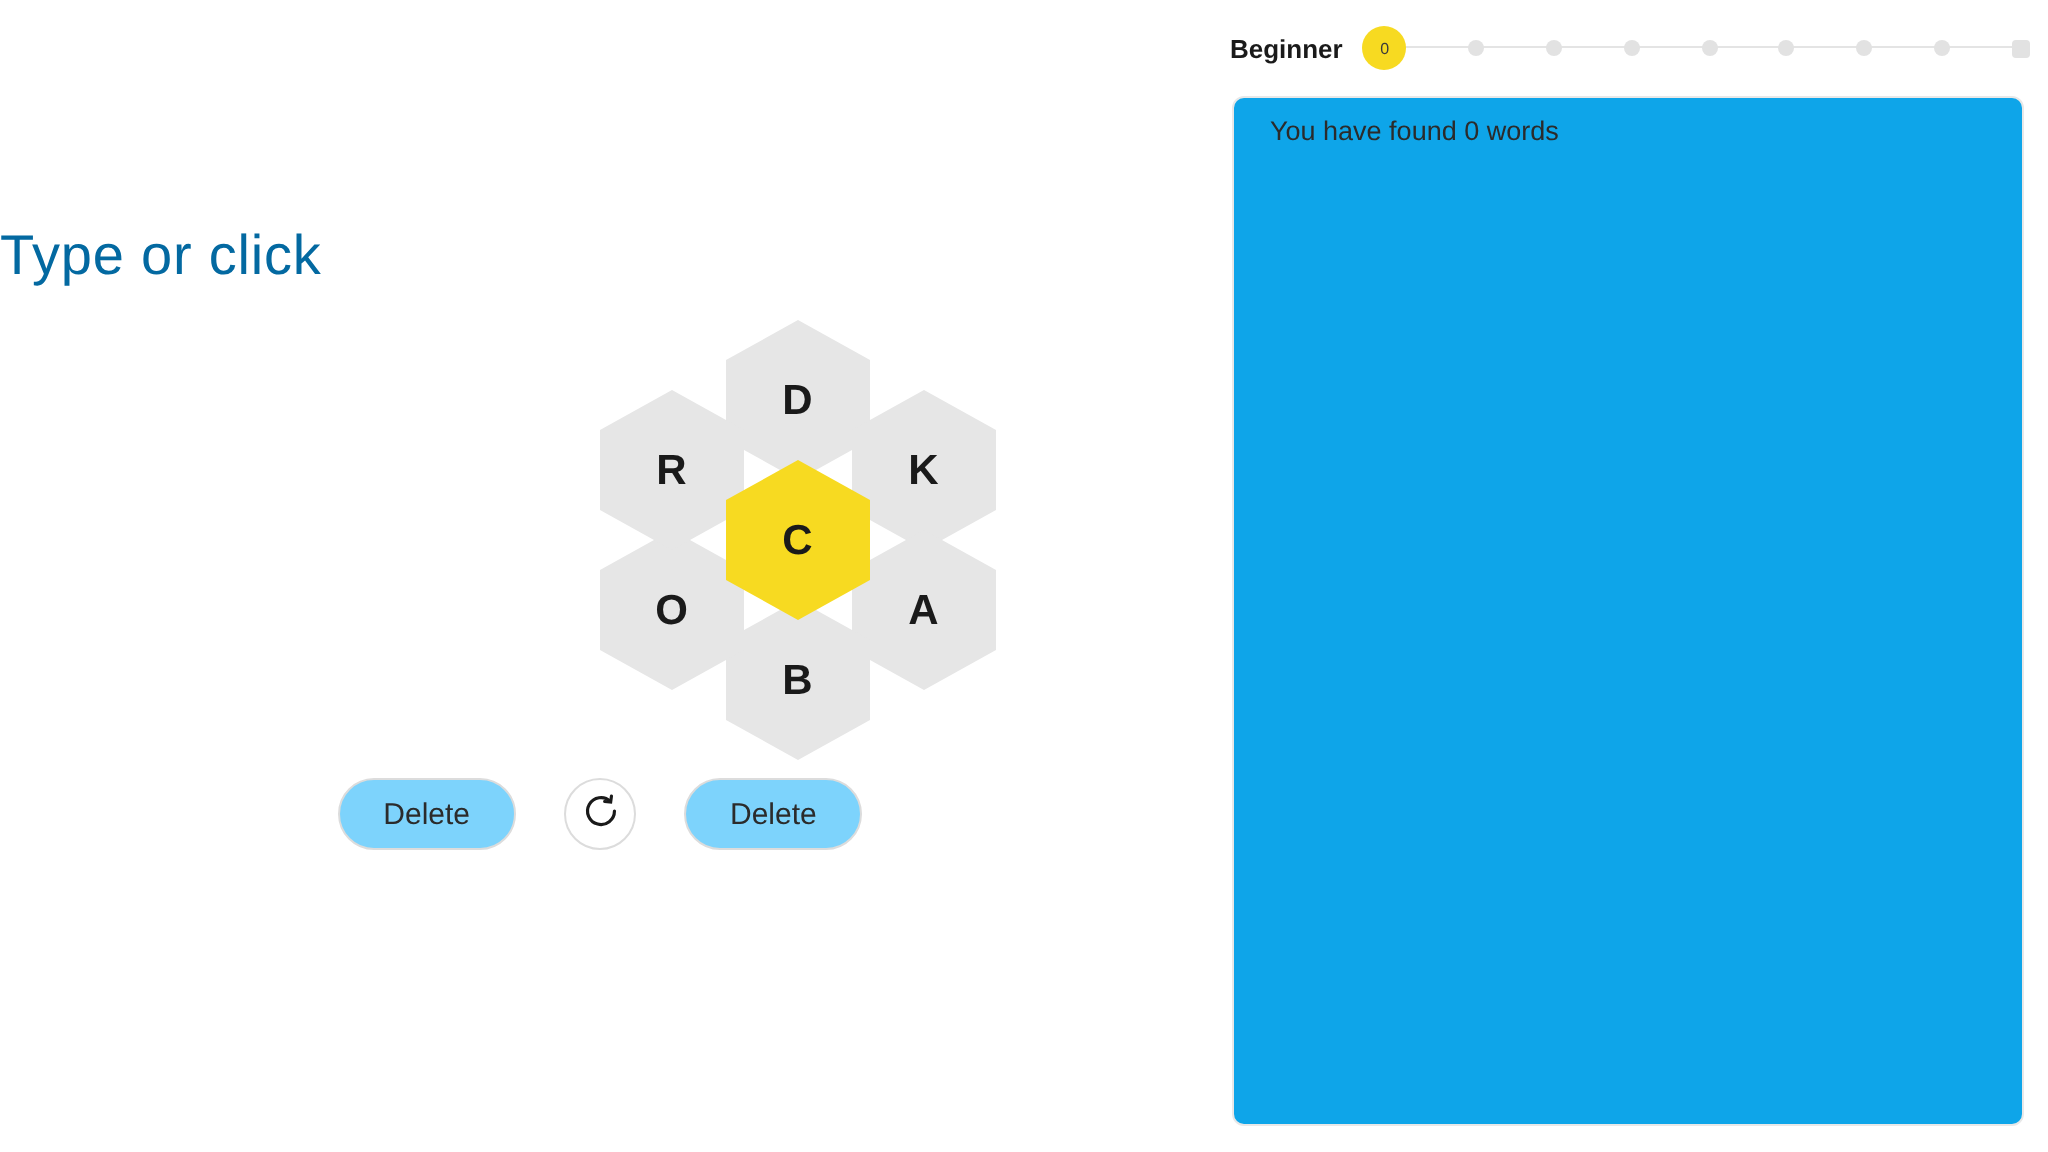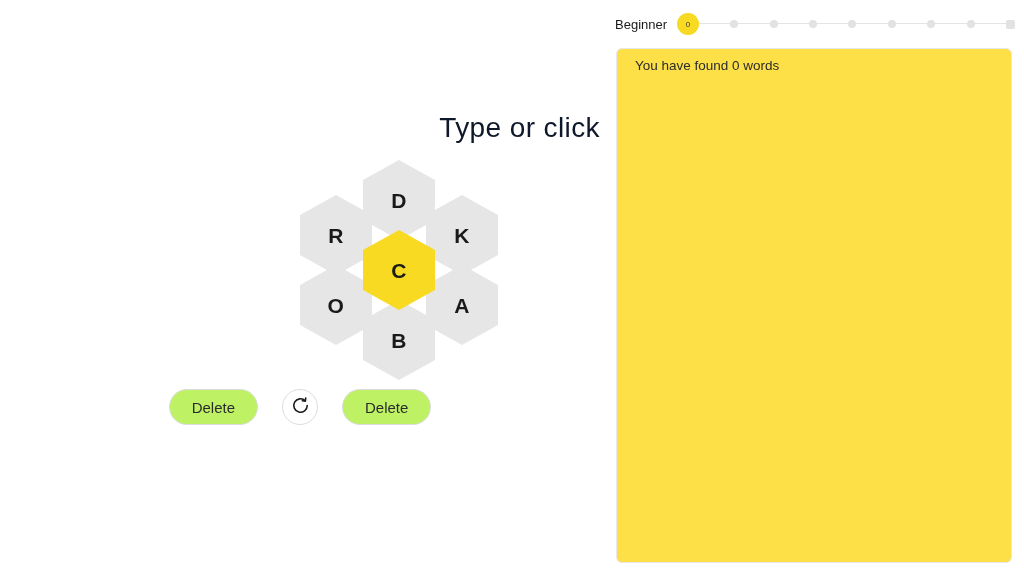--- a/index.html
+++ b/index.html
@@ -24,24 +24,24 @@
     top: 0;
     width: 600px;
     height: 576px;
   }
 
   .entry-input {
     position: absolute;
     left: 0;
     top: 108px;
     width: 600px;
-    text-align: right;
+    text-align: left;
     font-size: 28px;
     letter-spacing: 0.4px;
-    color: #0f172a;
+    color: #0369a1;
     height: 40px;
     line-height: 40px;
     user-select: none;
   }
 
   
   .hive {
     position: absolute;
     left: 296px;
     top: 160px;
@@ -86,21 +86,21 @@
     display: flex;
     justify-content: center;
     align-items: center;
     gap: 24px;
   }
   .pill-btn {
     height: 36px;
     padding: 0 22px;
     border: 1px solid #dcdcdc;
     border-radius: 18px;
-    background: #bef264;
+    background: #7dd3fc;
     font-family: "Liberation Sans", sans-serif;
     font-size: 15px;
     color: #2b2b2b;
     cursor: pointer;
     display: flex;
     align-items: center;
     justify-content: center;
   }
   .round-btn {
     width: 36px;
@@ -128,21 +128,21 @@
     position: absolute;
     left: 15px;
     top: 11px;
     width: 400px;
     height: 26px;
     display: flex;
     align-items: center;
   }
   .rank-label {
     font-size: 13px;
-    font-weight: normal;
+    font-weight: bold;
     color: #1a1a1a;
     white-space: nowrap;
     margin-right: 10px;
     user-select: none;
   }
   .rank-track {
     position: relative;
     flex: 1;
     height: 26px;
     display: flex;
@@ -198,21 +198,21 @@
   }
 
   .word-panel {
     position: absolute;
     left: 16px;
     top: 48px;
     width: 396px;
     height: 515px;
     border: 1px solid #e8e8e8;
     border-radius: 6px;
-    background: #fde047;
+    background: #0ea5e9;
     overflow: hidden;
     cursor: pointer;
   }
   .word-count {
     position: absolute;
     left: 18px;
     top: 9px;
     font-size: 13.5px;
     color: #2b2b2b;
     user-select: none;

